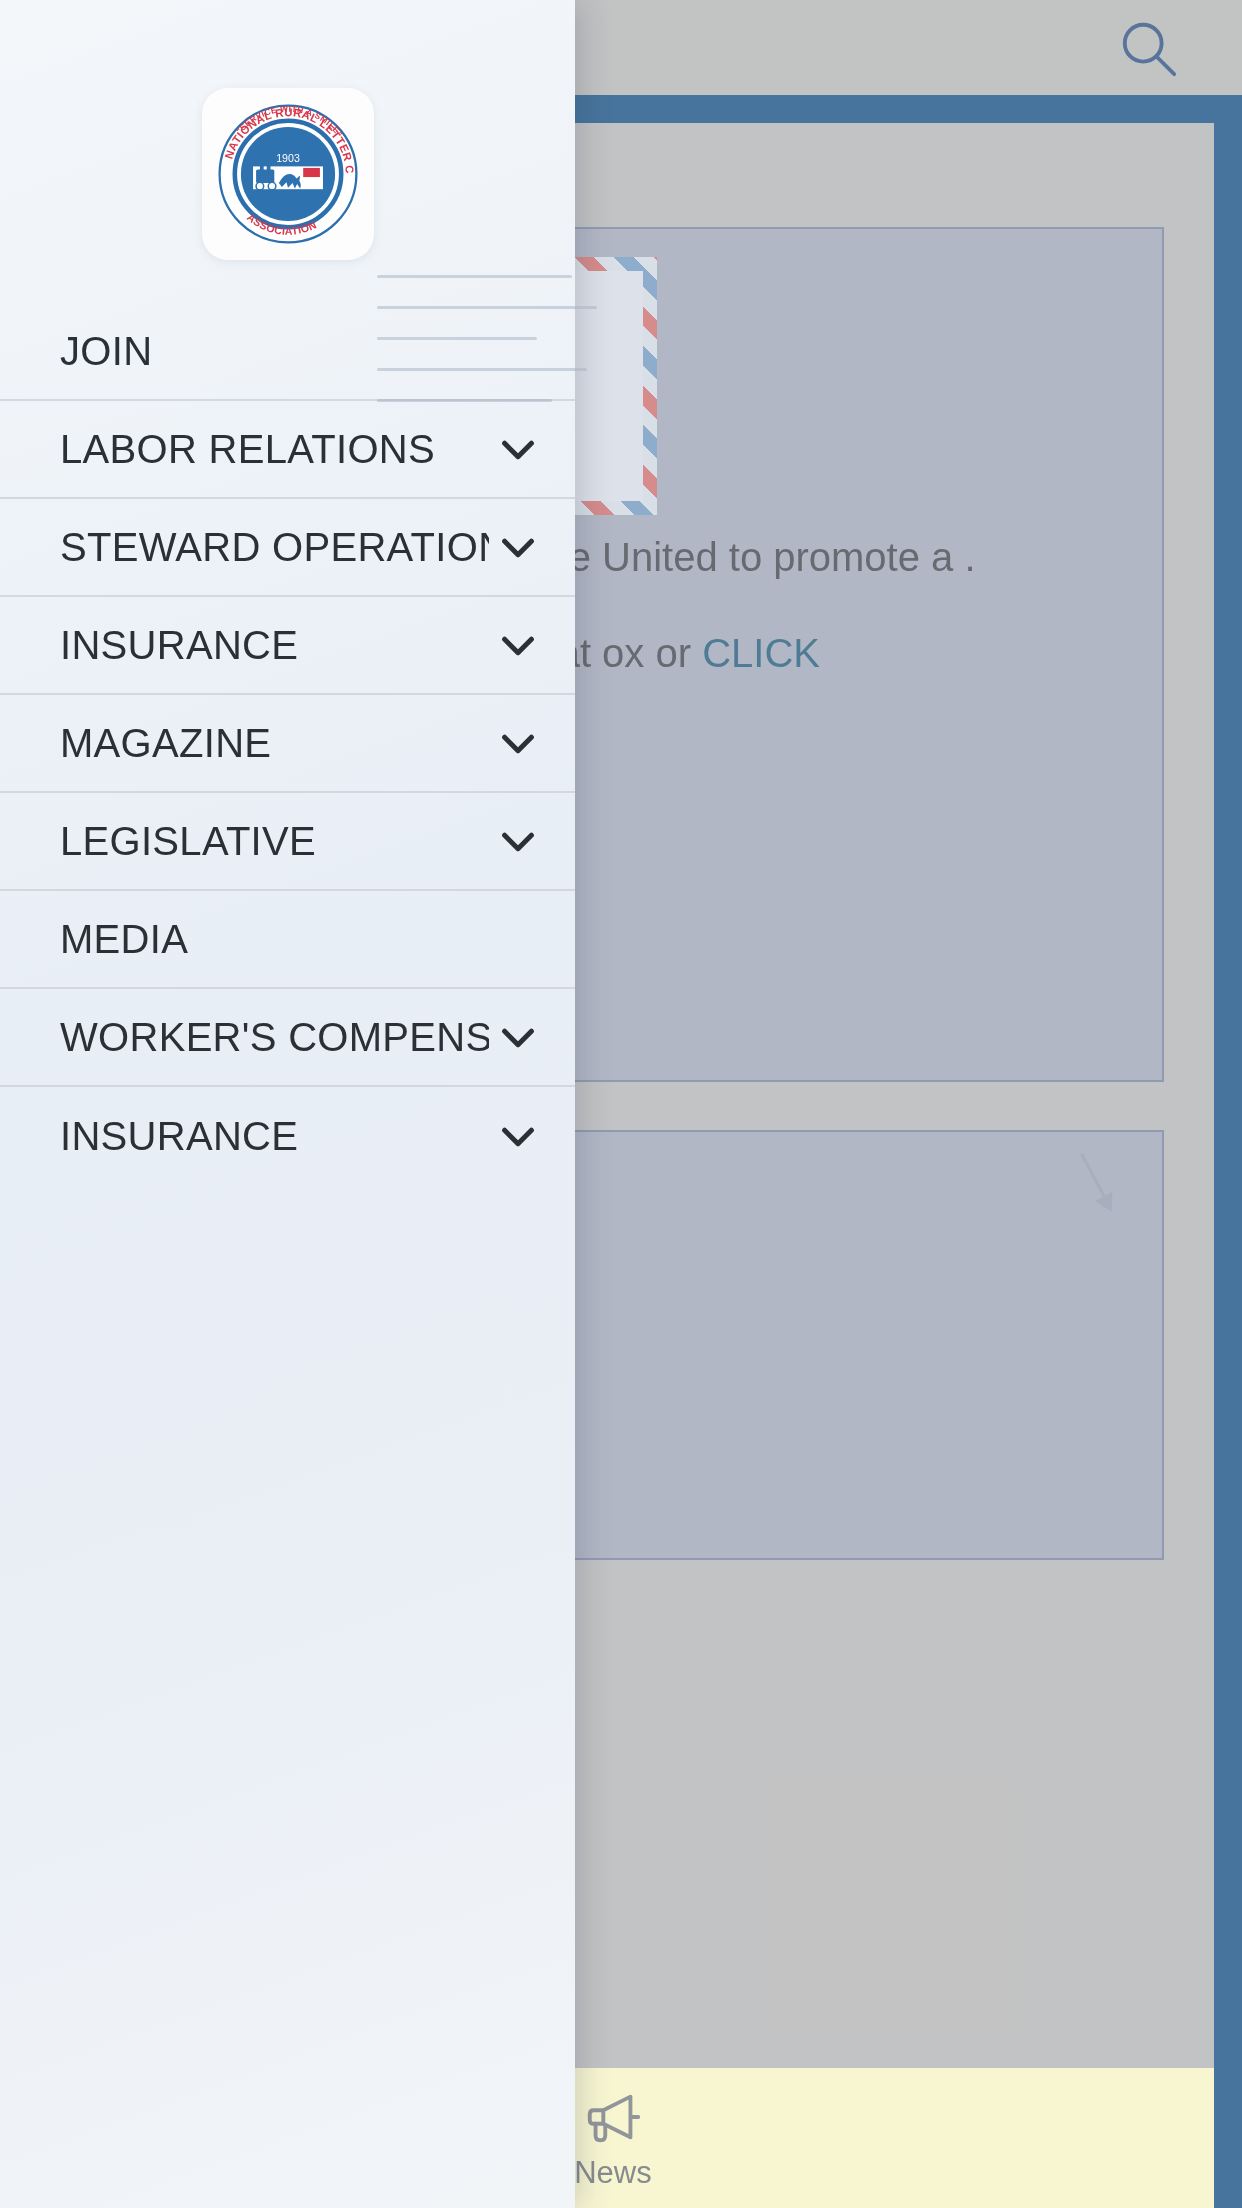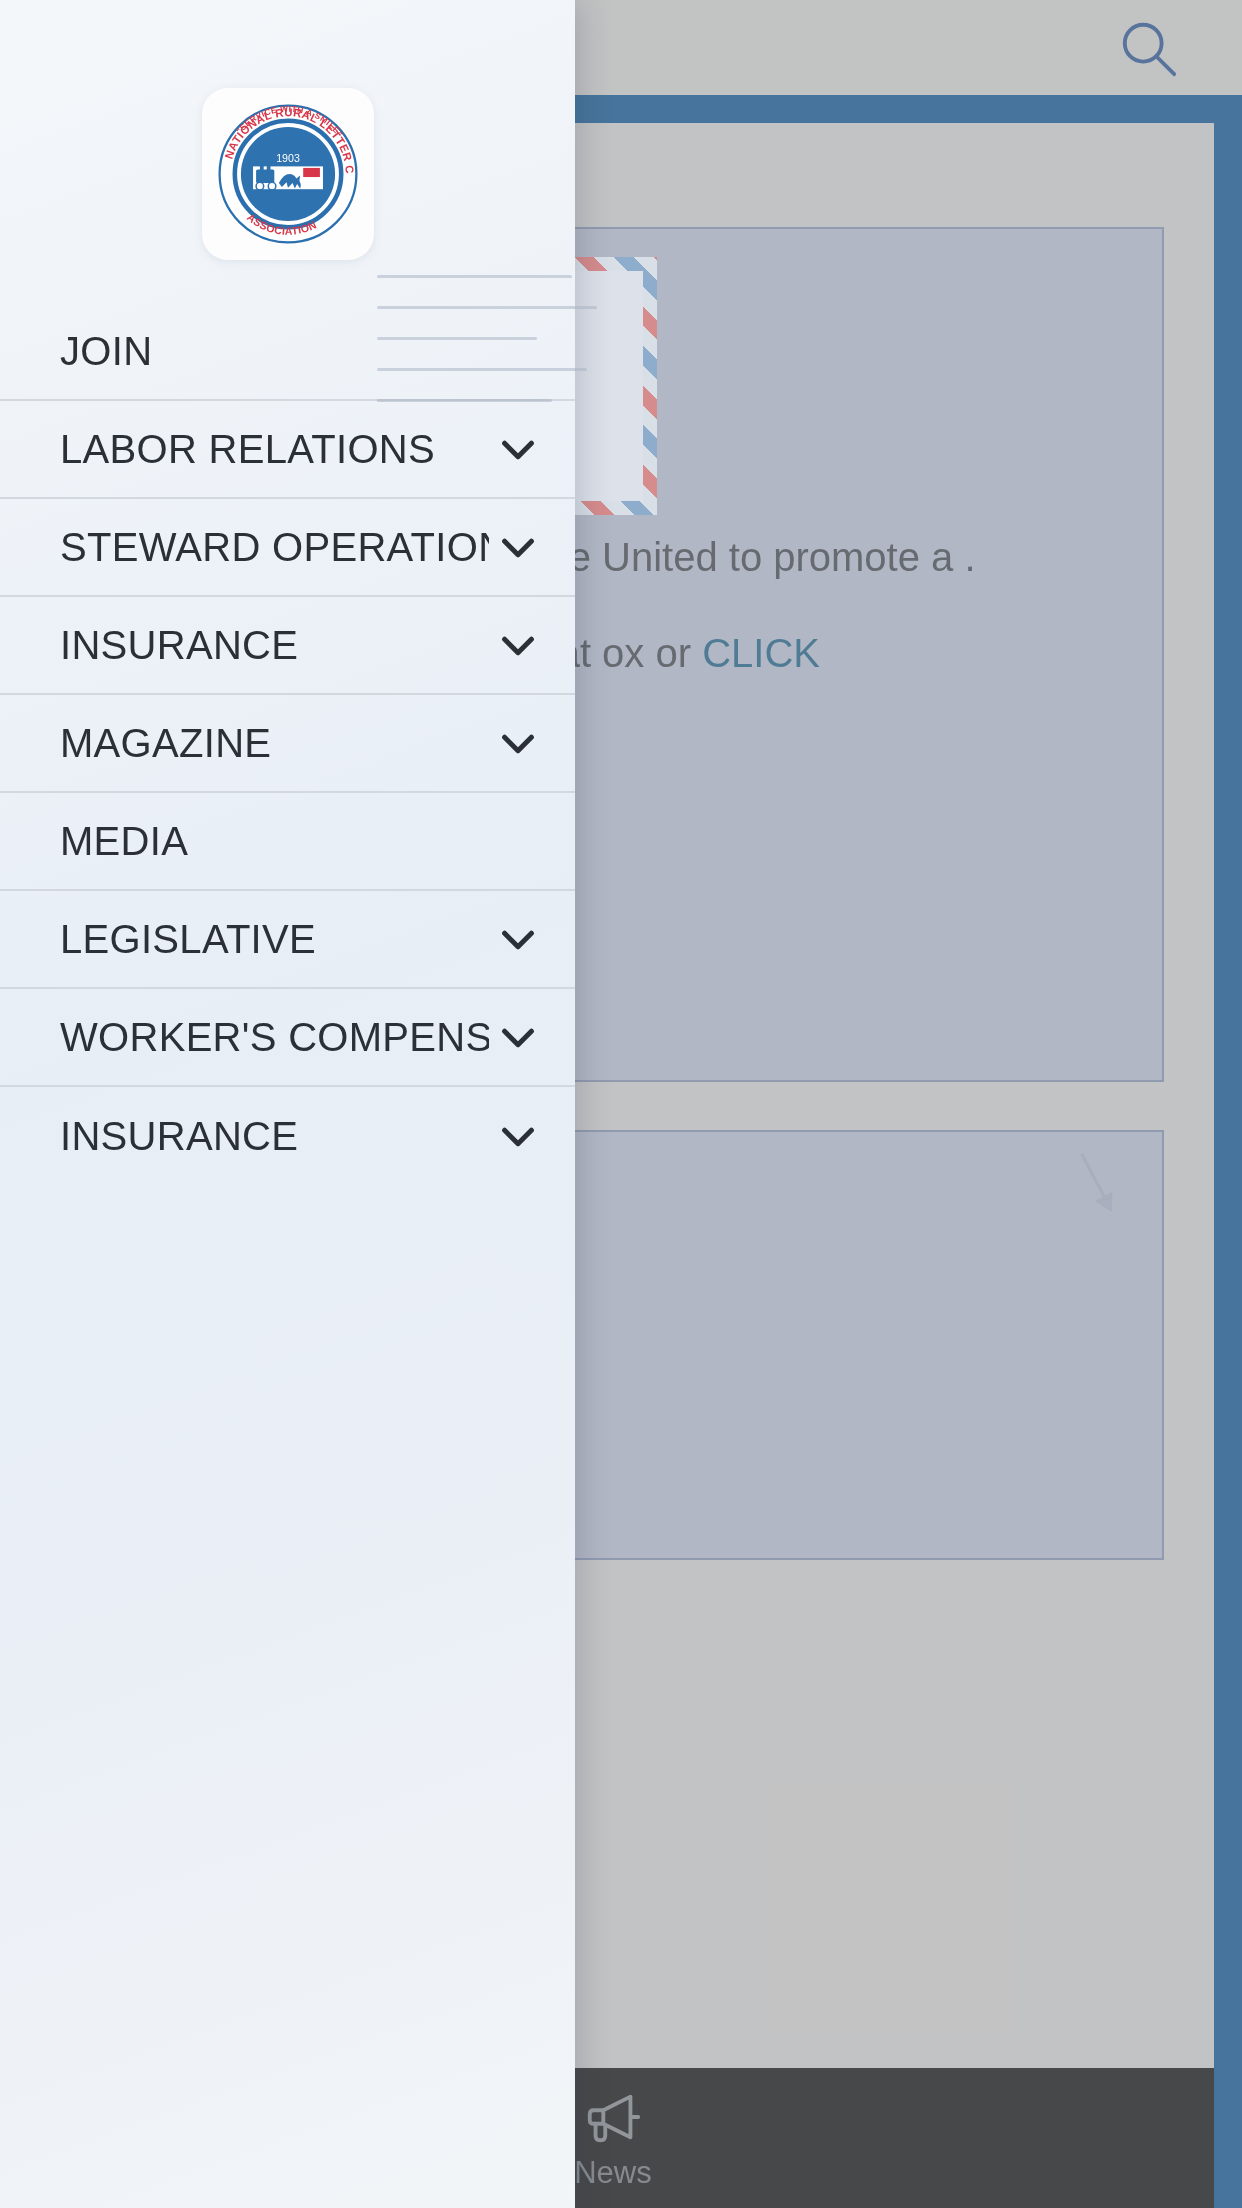--- a/index.html
+++ b/index.html
@@ -129,21 +129,21 @@
   }
   #promo-bigarrow::before {
     content:""; position:absolute; top:-16px; left:-34px;
     border-top:22px solid transparent; border-bottom:22px solid transparent;
     border-right:36px solid #2e2621;
   }
 
   
   #tabbar {
     position:absolute; bottom:0; left:12px; right:28px; height:140px;
-    background:#000000;
+    background:#fef9c3;
     display:flex; align-items:center; justify-content:center;
   }
   #tab-news {
     display:flex; flex-direction:column; align-items:center; gap:8px;
     width:240px;
   }
   #tab-news svg { width:62px; height:62px; display:block; }
   #tab-news-label { font-size:31px; color:#5b6066; }
 
   
@@ -339,34 +339,34 @@
     <div class="menu-item">
       <span class="menu-label">MAGAZINE</span>
       <span class="menu-chevron">
         <svg viewBox="0 0 24 24" fill="none" stroke="#2b3036" stroke-width="2.6" stroke-linecap="round" stroke-linejoin="round">
             <polyline points="5 9 12 16 19 9"></polyline>
           </svg>
       </span>
     </div>
 
     <div class="menu-item">
+      <span class="menu-label">LEGISLATIVE</span>
+      <span class="menu-chevron">
+        <svg viewBox="0 0 24 24" fill="none" stroke="#2b3036" stroke-width="2.6" stroke-linecap="round" stroke-linejoin="round">
+            <polyline points="5 9 12 16 19 9"></polyline>
+          </svg>
+      </span>
+    </div>
+
+    <div class="menu-item">
       <span class="menu-label">MEDIA</span>
       <span class="menu-chevron hidden"></span>
     </div>
 
     <div class="menu-item">
-      <span class="menu-label">LEGISLATIVE</span>
-      <span class="menu-chevron">
-        <svg viewBox="0 0 24 24" fill="none" stroke="#2b3036" stroke-width="2.6" stroke-linecap="round" stroke-linejoin="round">
-            <polyline points="5 9 12 16 19 9"></polyline>
-          </svg>
-      </span>
-    </div>
-
-    <div class="menu-item">
       <span class="menu-label">WORKER'S COMPENSA...</span>
       <span class="menu-chevron">
         <svg viewBox="0 0 24 24" fill="none" stroke="#2b3036" stroke-width="2.6" stroke-linecap="round" stroke-linejoin="round">
             <polyline points="5 9 12 16 19 9"></polyline>
           </svg>
       </span>
     </div>
 
     <div class="menu-item">
       <span class="menu-label">INSURANCE</span>

